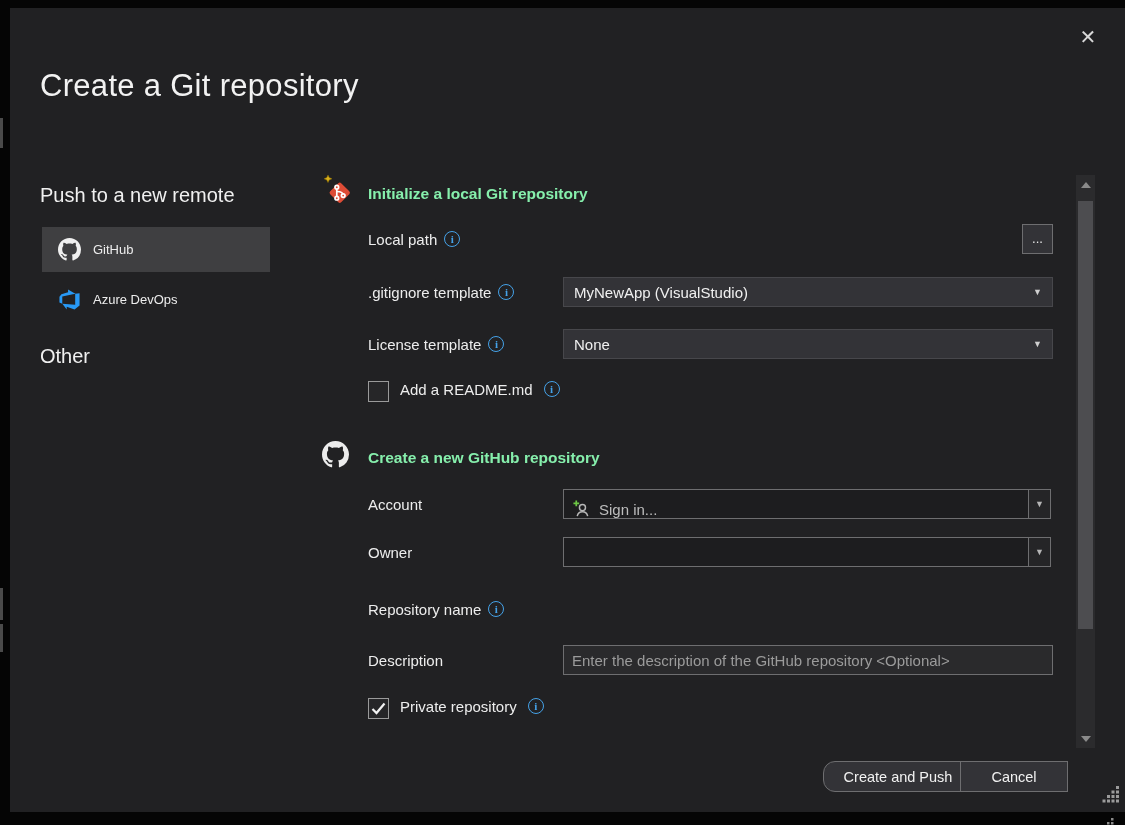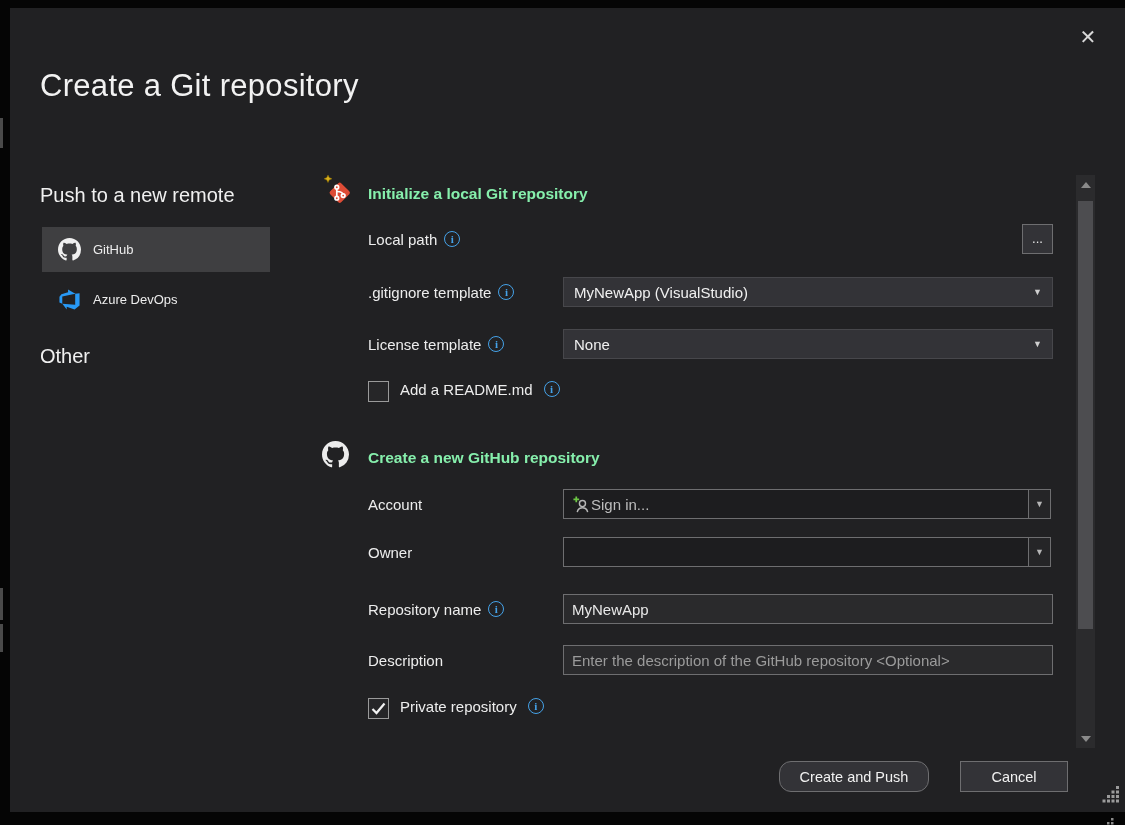--- a/index.html
+++ b/index.html
@@ -51,21 +51,21 @@
                 font-size:13px; line-height:26px; text-align:center; cursor:pointer; }
 
   .dropdown { position:absolute; left:195px; right:0; top:0; height:30px;
               background:#333337; border:1px solid #47474b; display:flex;
               align-items:center; padding:0 10px; font-size:15px; color:#f0f0f0;
               cursor:pointer; }
   .dropdown .caret { margin-left:auto; font-size:9px; color:#d0d0d0; }
 
   .combo { position:absolute; left:195px; right:2px; top:0; height:30px;
            background:#1d1d1f; border:1px solid #6e6e70; display:flex; align-items:center; }
-  .combo .combo-body { flex:1; display:flex; align-items:center; 
+  .combo .combo-body { flex:1; display:flex; align-items:flex-end; gap:8px;
                        padding:0 8px; height:100%; font-size:15px; color:#bdbdbd; }
   .combo .combo-arrow { width:22px; height:100%; border-left:1px solid #6e6e70;
                         display:flex; align-items:center; justify-content:center;
                         font-size:9px; color:#b5b5b5; background:#252527; cursor:pointer; }
 
   .checkrow { position:absolute; left:358px; height:24px; display:flex;
               align-items:flex-start; gap:11px; font-size:15px; color:#ededed; }
   .checkbox { width:21px; height:21px; border:1px solid #9a9a9a; background:#262628;
               display:flex; align-items:center; justify-content:center; cursor:pointer; }
   .checkbox .check { display:none; }
@@ -80,21 +80,21 @@
             border-bottom:6px solid #8a8a8a; }
   .tri-down { width:0; height:0; border-left:5px solid transparent; border-right:5px solid transparent;
               border-top:6px solid #8a8a8a; }
   .scroll-thumb { position:absolute; left:2px; top:26px; width:15px; height:428px;
                   background:#4d4d50; cursor:pointer; }
 
   
   .btn { position:absolute; top:753px; height:31px; background:#333337;
          border:1px solid #6e6e70; color:#f1f1f1; font-size:14.5px;
          font-family:"Liberation Sans",sans-serif; cursor:pointer; }
-  .btn-primary { left:769px; width:150px;border-radius:12px; }
+  .btn-primary { left:813px; width:150px;border-radius:12px; }
   .btn-cancel  { left:950px; width:108px; }
 
   .resize-grip { position:absolute; right:4px; bottom:2px; cursor:nwse-resize; }
 </style>
 </head>
 <body>
 
 <div class="edge-mark" style="top:118px;height:30px;"></div>
 <div class="edge-mark" style="top:588px;height:32px;"></div>
 <div class="edge-mark" style="top:624px;height:28px;"></div>
@@ -234,21 +234,20 @@
         <span>▼</span>
       </div>
     </div>
   </div>
 
   <div class="row" style="top:586px;">
     <div class="lbl">
       <span>Repository name</span>
       <span class="info-icon">i</span>
     </div>
-    <input class="textbox" style="width: 490px;" type="text" readonly="" value="MyNewApp">
   </div>
 
   <div class="row" style="top:637px;">
     <div class="lbl">
       <span>Description</span>
     </div>
     <input class="textbox" style="width: 490px;" type="text" readonly="" placeholder="Enter the description of the GitHub repository &lt;Optional&gt;">
   </div>
 
   <div class="checkrow" style="top:690px;">

